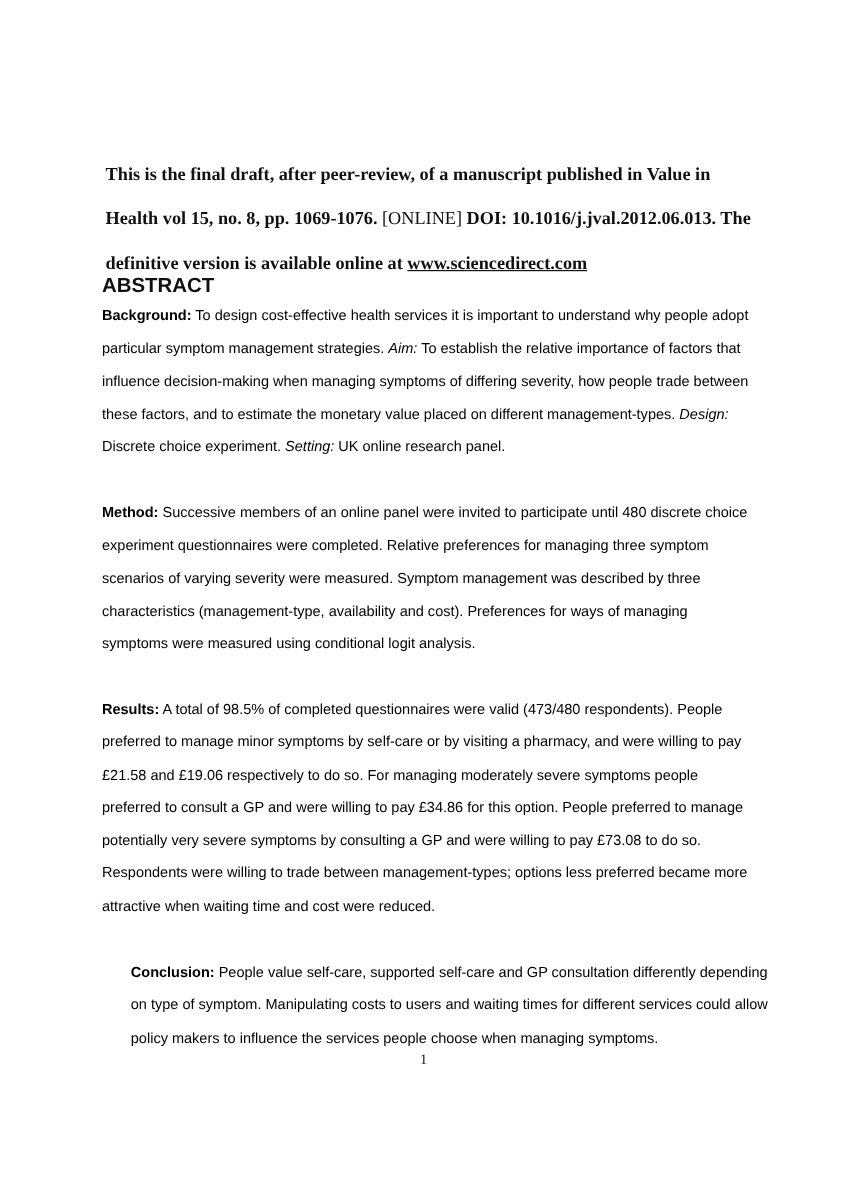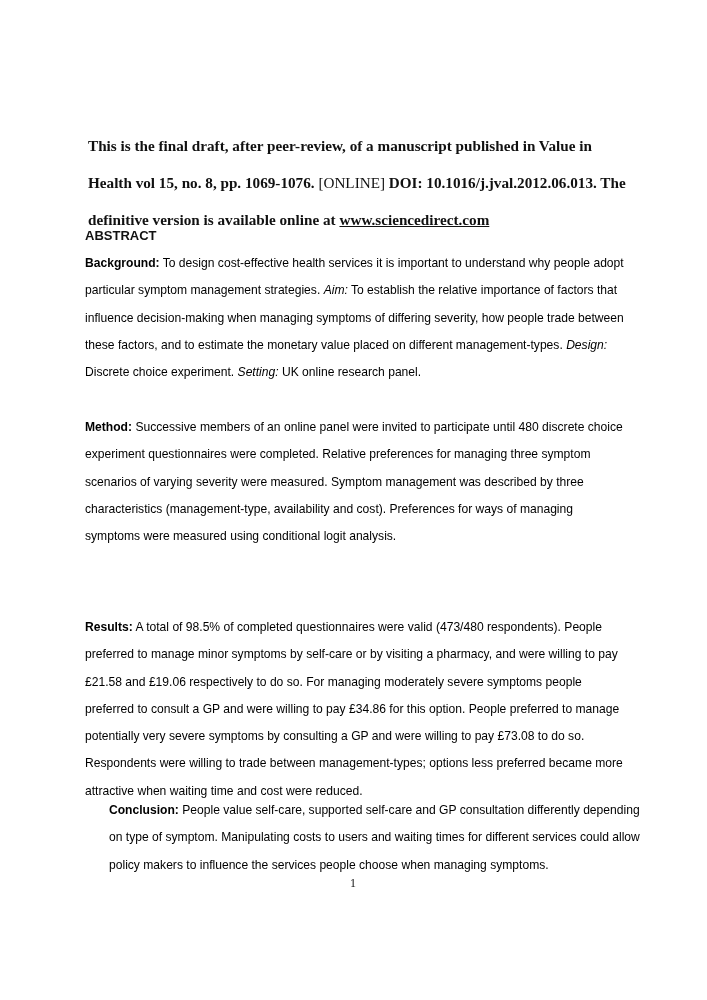--- a/index.html
+++ b/index.html
@@ -9,21 +9,21 @@
     position: absolute; left: 88px; top: 127px; width: 540px;
     font-family: "Liberation Serif", serif; font-weight: bold; font-size: 15.2px;
     line-height: 37px; color: #111;
   }
   .header .normal { font-weight: normal; }
   .header .link { text-decoration: underline; }
   .body-text {
     position: absolute; left: 85px; width: 540px;
     font-family: "Liberation Sans", sans-serif; font-size: 12.1px; line-height: 27.3px; color: #000000;
   }
-  .abstract-heading { position: absolute; left: 85px; top: 228px; font-family: "Liberation Sans", sans-serif; font-weight: bold; font-size: 13px; }
+  .abstract-heading { position: absolute; left: 85px; top: 228px; font-family: "Liberation Sans", sans-serif; font-weight: bold; font-size: 17px; }
   .label { font-weight: bold; }
   .it { font-style: italic; }
   .page-number { position: absolute; left: 350px; top: 876px; font-family: "Liberation Serif", serif; font-size: 12px; }
 </style>
 </head>
 <body>
 
 <div class="page">
   <div class="header">
     <span>This is the final draft, after peer-review, of a manuscript published in Value in Health vol 15, no. 8, pp. 1069-1076. </span><span class="normal">[ONLINE] </span><span>DOI: 10.1016/j.jval.2012.06.013. The definitive version is available online at </span><span class="link">www.sciencedirect.com</span>
@@ -32,21 +32,21 @@
   <div class="abstract-heading">ABSTRACT</div>
 
   <div class="body-text" style="top:250px;">
     <span class="label">Background:</span><span> To design cost-effective health services it is important to understand why people adopt particular symptom management strategies. </span><span class="it">Aim:</span><span> To establish the relative importance of factors that influence decision-making when managing symptoms of differing severity, how people trade between these factors, and to estimate the monetary value placed on different management-types. </span><span class="it">Design:</span><span> Discrete choice experiment. </span><span class="it">Setting:</span><span> UK online research panel.</span>
   </div>
 
   <div class="body-text" style="top:414px;">
     <span class="label">Method:</span><span> Successive members of an online panel were invited to participate until 480 discrete choice experiment questionnaires were completed. Relative preferences for managing three symptom scenarios of varying severity were measured. Symptom management was described by three characteristics (management-type, availability and cost). Preferences for ways of managing symptoms were measured using conditional logit analysis.</span>
   </div>
 
-  <div class="body-text" style="top:578px;margin-top:36px;">
+  <div class="body-text" style="top:578px;">
     <span class="label">Results:</span><span> A total of 98.5% of completed questionnaires were valid (473/480 respondents). People preferred to manage minor symptoms by self-care or by visiting a pharmacy, and were willing to pay £21.58 and £19.06 respectively to do so. For managing moderately severe symptoms people preferred to consult a GP and were willing to pay £34.86 for this option. People preferred to manage potentially very severe symptoms by consulting a GP and were willing to pay £73.08 to do so. Respondents were willing to trade between management-types; options less preferred became more attractive when waiting time and cost were reduced.</span>
   </div>
 
   <div class="body-text" style="top:797px;margin-left:24px;">
     <span class="label">Conclusion:</span><span> People value self-care, supported self-care and GP consultation differently depending on type of symptom. Manipulating costs to users and waiting times for different services could allow policy makers to influence the services people choose when managing symptoms.</span>
   </div>
 
   <div class="page-number">1</div>
 </div>
 

